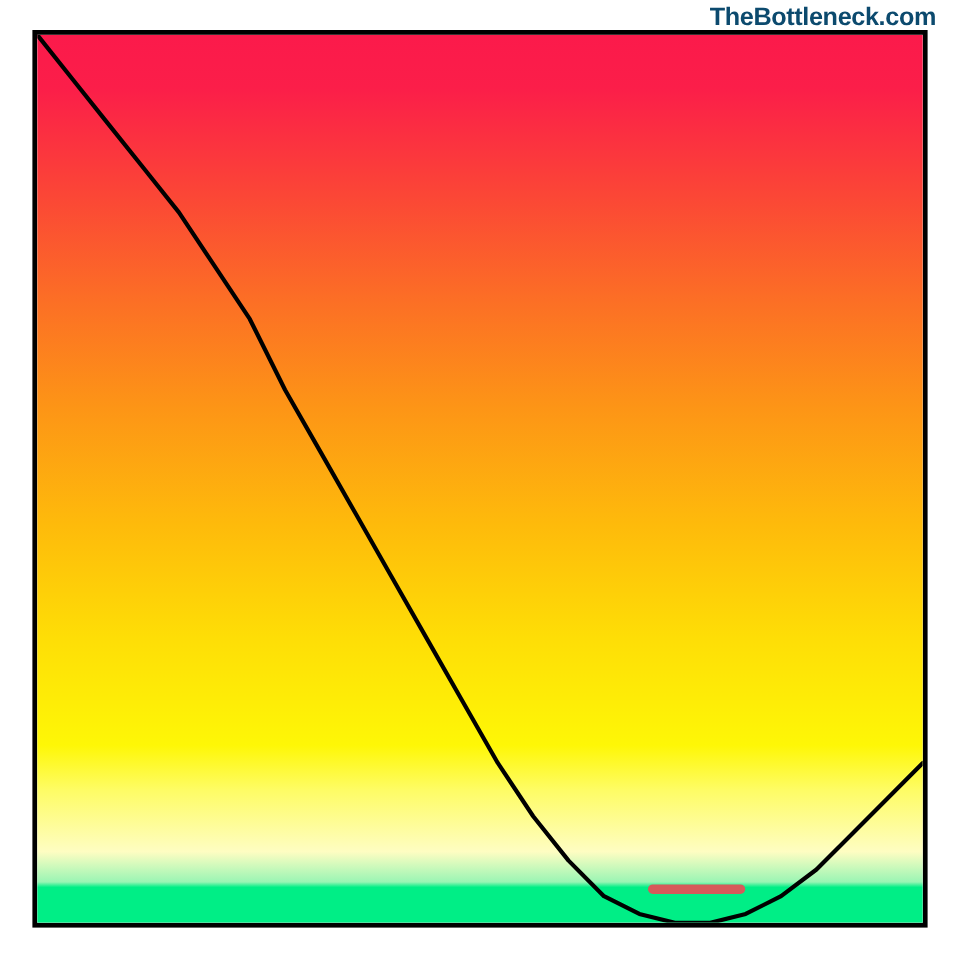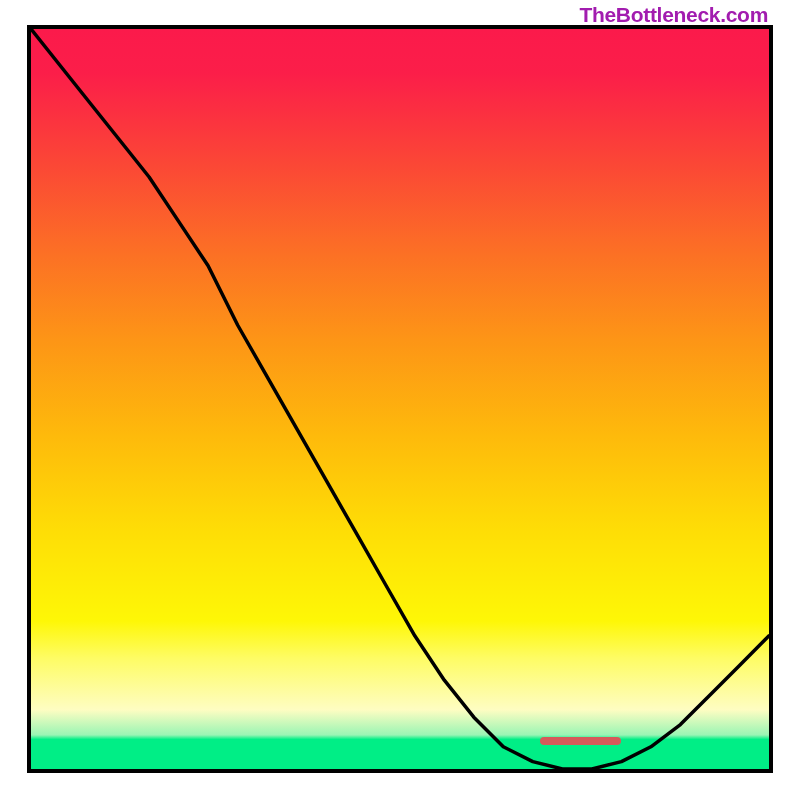--- a/index.html
+++ b/index.html
@@ -43,24 +43,24 @@
   }
   .curve-svg {
     position: absolute;
     inset: 0;
     width: 100%;
     height: 100%;
   }
   .attribution {
     position: absolute;
     top: 3px;
-    right: 32px;
+    right: 20px;
     font-size: 21px;
     font-weight: 600;
-    color: #a21caf;
+    color: #0c4a6e;
     letter-spacing: -0.3px;
   }
   .marker {
     position: absolute;
     height: 8px;
     border-radius: 4px;
     background: #d65a5a;
   }
 </style>
 </head>

